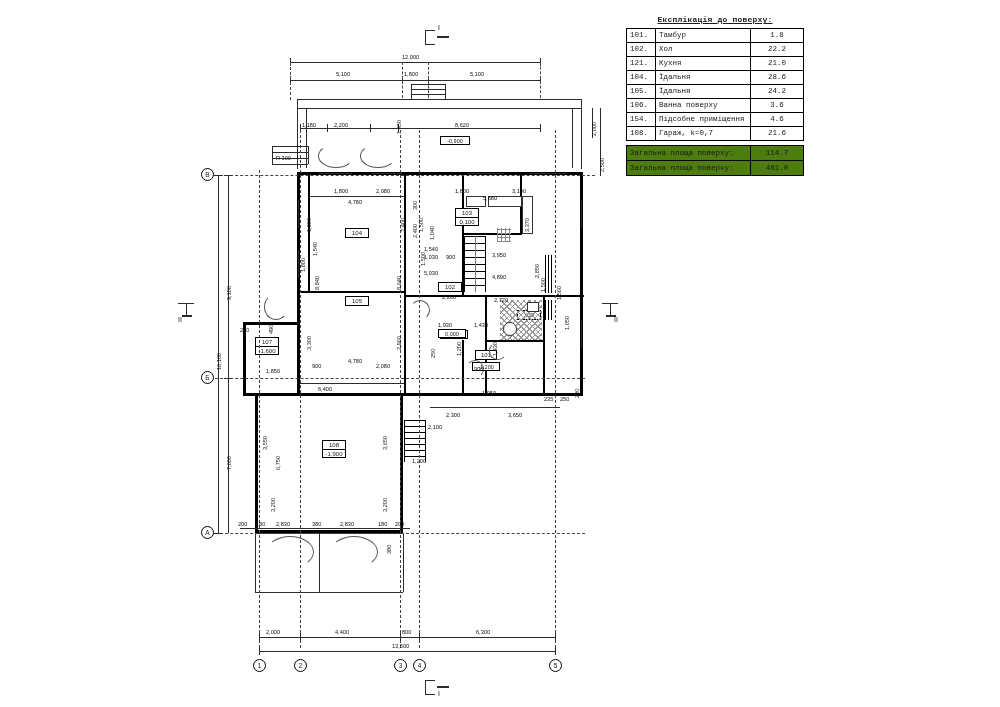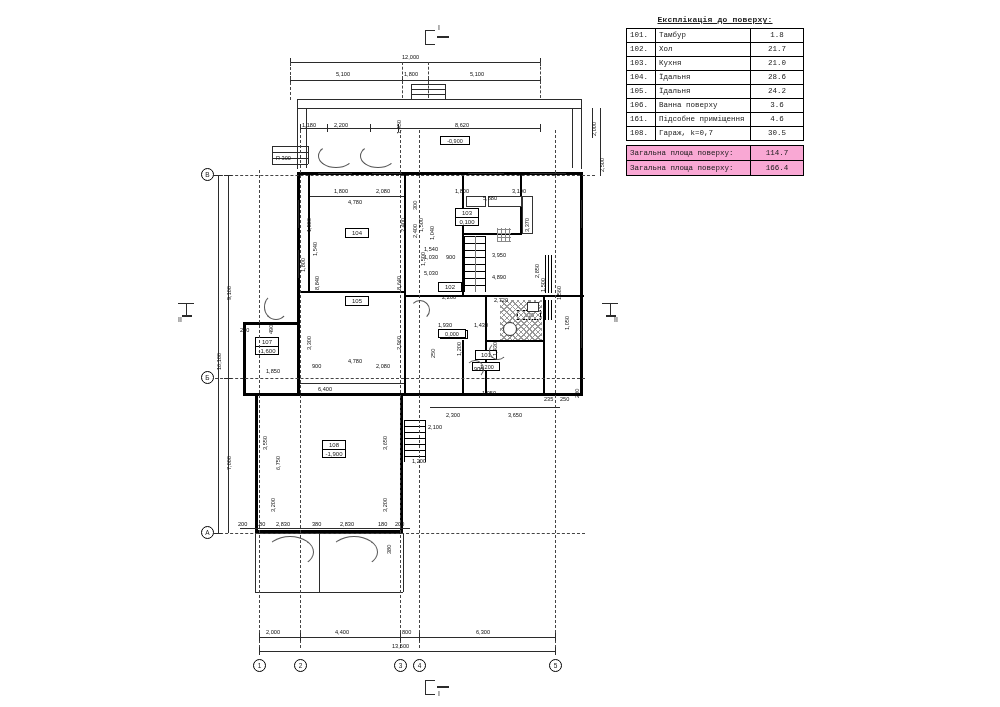--- a/index.html
+++ b/index.html
@@ -34,21 +34,21 @@
     background:#fff;
   }
   td.c-num{width:22px;}
   td.c-name{}
   td.c-area{width:46px;text-align:center;}
   .legend-sum{
     margin-top:4px;border-collapse:collapse;width:178px;border:1px solid #000;
   }
   .legend-sum td{
     border:1px solid #000;padding:1px 3px;font-size:7.5px;height:12px;
-    background:#f9a8d4;
+    background:#4d7c0f;
   }
   .legend-sum td.c-area{text-align:center;width:46px;}
 
   
   .ln{position:absolute;background:#000;}
   .h{height:1px;}
   .v{width:1px;}
   .thin{background:#2b2b2b;}
   .dash-h{position:absolute;height:0;border-top:1px dashed #444;}
   .dash-v{position:absolute;width:0;border-left:1px dashed #444;}
@@ -107,63 +107,63 @@
     <table class="legend-tbl">
       <tbody>
           <tr>
         <td class="c-num">101.</td>
         <td class="c-name">Тамбур</td>
         <td class="c-area">1.8</td>
       </tr>
       <tr>
         <td class="c-num">102.</td>
         <td class="c-name">Хол</td>
-        <td class="c-area">21.7</td>
-      </tr>
-      <tr>
-        <td class="c-num">103.</td>
+        <td class="c-area">22.2</td>
+      </tr>
+      <tr>
+        <td class="c-num">121.</td>
         <td class="c-name">Кухня</td>
         <td class="c-area">21.0</td>
       </tr>
       <tr>
         <td class="c-num">104.</td>
         <td class="c-name">Їдальня</td>
         <td class="c-area">28.6</td>
       </tr>
       <tr>
         <td class="c-num">105.</td>
         <td class="c-name">Їдальня</td>
         <td class="c-area">24.2</td>
       </tr>
       <tr>
         <td class="c-num">106.</td>
         <td class="c-name">Ванна поверху</td>
         <td class="c-area">3.6</td>
       </tr>
       <tr>
-        <td class="c-num">161.</td>
+        <td class="c-num">154.</td>
         <td class="c-name">Підсобне приміщення</td>
         <td class="c-area">4.6</td>
       </tr>
       <tr>
         <td class="c-num">108.</td>
         <td class="c-name">Гараж, k=0,7</td>
-        <td class="c-area">30.5</td>
+        <td class="c-area">21.6</td>
       </tr>
     </tbody>
       </table>
     <table class="legend-sum">
       <tbody>
           <tr>
         <td>Загальна площа поверху:</td>
         <td class="c-area">114.7</td>
       </tr>
       <tr>
         <td>Загальна площа поверху:</td>
-        <td class="c-area">166.4</td>
+        <td class="c-area">481.0</td>
       </tr>
     </tbody>
       </table>
   </div>
 
   <div class="grid-area" style="left:0;top:0;width:610px;height:707px;">
 
     <div class="ln h thin" style="left:290px;top:62px;width:250px;"></div>
     <div class="ln v thin" style="left:290px;top:58px;height:8px;"></div>
     <div class="ln v thin" style="left:540px;top:58px;height:8px;"></div>

